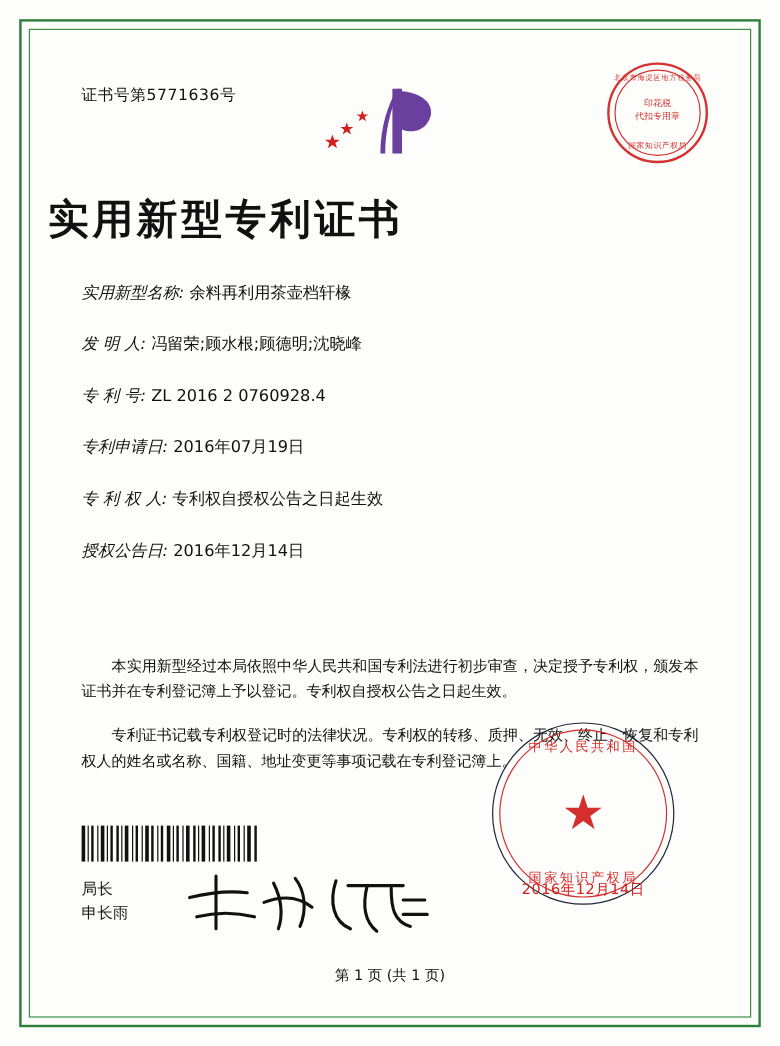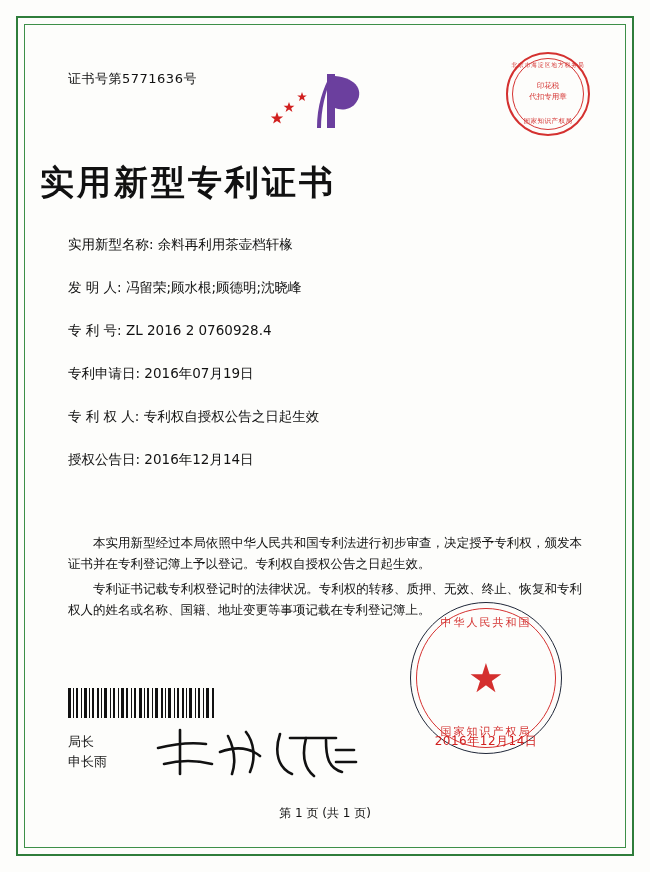--- a/index.html
+++ b/index.html
@@ -138,39 +138,40 @@
   .field-row {
     font-size: 13.5px;
     line-height: 19px;
     margin-bottom: 24px;
     color: #111;
     white-space: nowrap;
   }
   .field-label {
     display: inline-block;
     color: #111;
+    font-style: italic;
   }
   .field-value {
     display: inline-block;
     color: #111;
   }
 
   
   .body-text {
     position: absolute;
     left: 28px;
     right: 28px;
     top: 488px;
     font-size: 12.5px;
     line-height: 21px;
     color: #111;
     text-align: justify;
   }
   .body-text p {
-    margin: 4px 0 2px 0;
+    margin: 16px 0 2px 0;
     text-indent: 2em;
   }
 
   
   .barcode {
     position: absolute;
     left: 28px;
     top: 648px;
     width: 150px;
     height: 30px;

